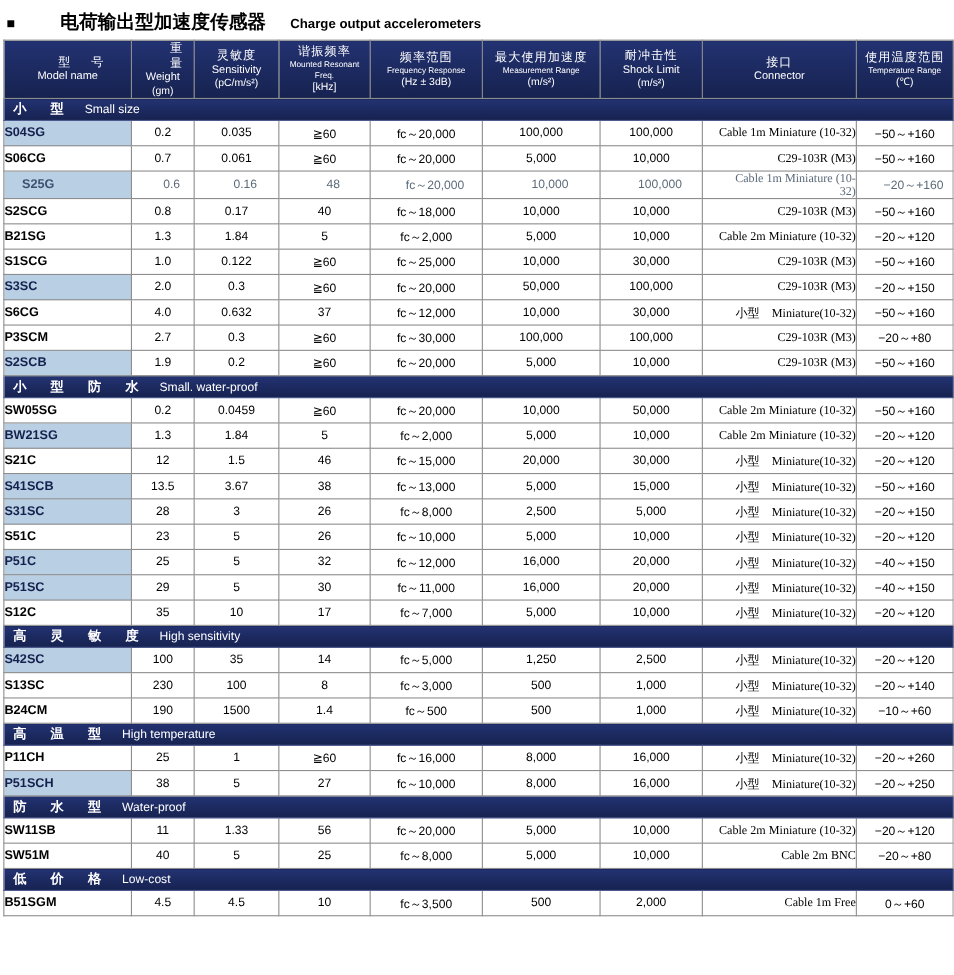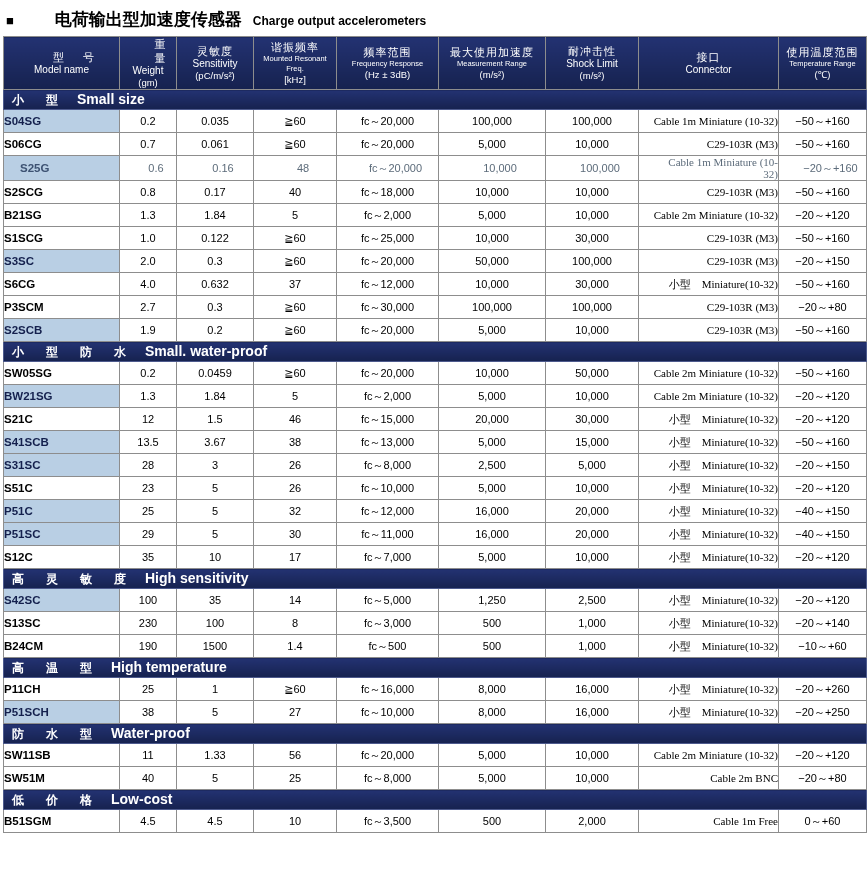--- a/index.html
+++ b/index.html
@@ -37,21 +37,21 @@
   .title-cn {
     font-size: 17px;
     font-weight: bold;
     letter-spacing: 0px;
     color: #000;
     padding-left: 40px;
   }
   .title-en {
     font-size: 12px;
     font-weight: bold;
-    margin-left: 11px;
+    margin-left: 22px;
     color: #000;
   }
 
   
   table.spec {
     border-collapse: collapse;
     width: 863px;
     margin: 0 1px;
     table-layout: fixed;
   }
@@ -102,23 +102,23 @@
     padding: 0 0 0 8px;
     text-align: left;
     border: 1px solid #4d5a8d;
   }
   .g-cn {
     font-size: 12px;
     font-weight: bold;
     letter-spacing: 5px;
   }
   .g-en {
-    font-size: 14px;
+    font-size: 11px;
     margin-left: 14px;
-    font-weight: bold;
+    font-weight: normal;
     margin-top: 44px;
   }
 
   
   tbody td {
     height: 22px;
     font-size: 11px;
     text-align: center;
     vertical-align: middle;
     background: #ffffff;

